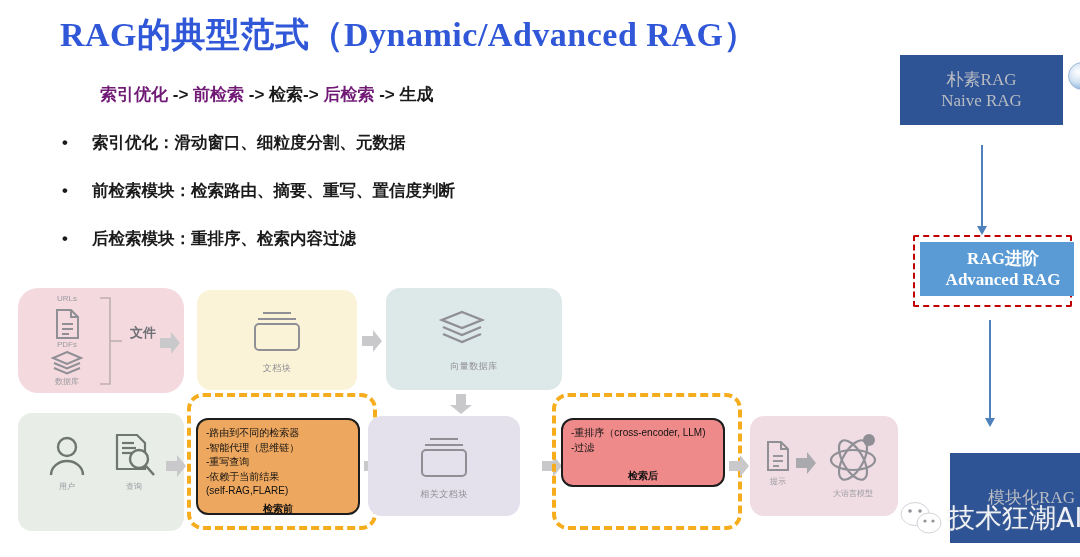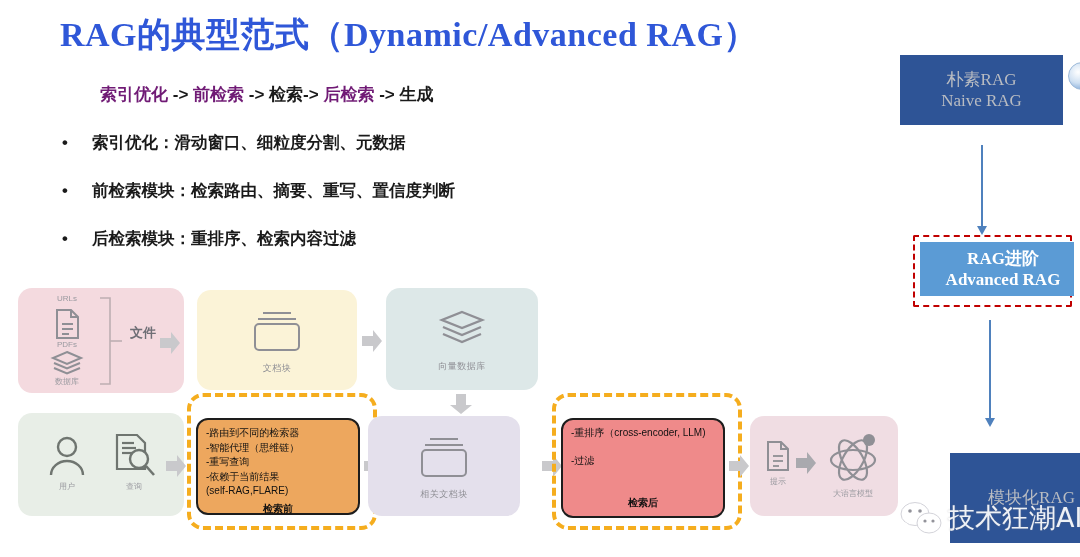--- a/index.html
+++ b/index.html
@@ -103,21 +103,21 @@
 <div class="abs bullet-row" style="top:132px">
   <span class="dot">•</span><span>索引优化：滑动窗口、细粒度分割、元数据</span>
 </div>
 <div class="abs bullet-row" style="top:180px">
   <span class="dot">•</span><span>前检索模块：检索路由、摘要、重写、置信度判断</span>
 </div>
 <div class="abs bullet-row" style="top:228px">
   <span class="dot">•</span><span>后检索模块：重排序、检索内容过滤</span>
 </div>
 
-<div class="abs block" style="left:18px;top:288px;width:166px;height:105px;background:#f4dadf;">
+<div class="abs block" style="left:18px;top:288px;width:166px;height:105px;background:#f4dadf;border-radius:20px;">
   <div class="abs tiny" style="left:22px;top:6px;width:54px;">URLs</div>
 
   <svg class="abs" style="left:34px;top:20px;" width="30" height="32" viewBox="0 0 30 32">
     <path d="M5 2 h14 l7 7 v21 h-21 z" fill="none" stroke="#8f8f95" stroke-width="2"></path>
     <path d="M19 2 v7 h7" fill="none" stroke="#8f8f95" stroke-width="2"></path>
     <line x1="10" y1="16" x2="21" y2="16" stroke="#8f8f95" stroke-width="2"></line>
     <line x1="10" y1="21" x2="21" y2="21" stroke="#8f8f95" stroke-width="2"></line>
     <line x1="10" y1="26" x2="17" y2="26" stroke="#8f8f95" stroke-width="2"></line>
   </svg>
   <div class="abs tiny" style="left:22px;top:52px;width:54px;">PDFs</div>
@@ -146,34 +146,34 @@
     <line x1="9" y1="9" x2="47" y2="9" stroke="#8f8f95" stroke-width="2"></line>
     <rect x="6" y="14" width="44" height="26" rx="4" fill="none" stroke="#8f8f95" stroke-width="2"></rect>
   </svg>
   <div class="blabel" style="top:72px;">文档块</div>
 </div>
 
 <svg class="abs arrow-r" style="left:362px;top:330px;" viewBox="0 0 20 22">
   <path d="M0 6 h11 v-6 l9 11 -9 11 v-6 h-11 z" fill="#c9c9cc"></path>
 </svg>
 
-<div class="abs block" style="left:386px;top:288px;width:152px;height:102px;background:#dde8e8;">
+<div class="abs block" style="left:386px;top:288px;width:152px;height:102px;background:#dde8e8;padding-left:24px;">
   <svg class="abs" style="left:52px;top:22px;" width="48" height="36" viewBox="0 0 48 36">
     <path d="M24 2 L44 10 L24 18 L4 10 Z" fill="none" stroke="#8f8f95" stroke-width="2.4"></path>
     <path d="M5 17 L24 25 L43 17" fill="none" stroke="#8f8f95" stroke-width="2.4"></path>
     <path d="M5 24 L24 32 L43 24" fill="none" stroke="#8f8f95" stroke-width="2.4"></path>
   </svg>
   <div class="blabel" style="top:72px;">向量数据库</div>
 </div>
 
 <svg class="abs arrow-d" style="left:450px;top:394px;" viewBox="0 0 22 20">
   <path d="M6 0 h10 v11 h6 l-11 9 -11 -9 h6 z" fill="#c9c9cc"></path>
 </svg>
 
-<div class="abs block" style="left:18px;top:413px;width:166px;height:103px;background:#e8eee7;">
+<div class="abs block" style="left:18px;top:413px;width:166px;height:118px;background:#e8eee7;">
   <svg class="abs" style="left:28px;top:22px;" width="42" height="42" viewBox="0 0 42 42">
     <circle cx="21" cy="12" r="9" fill="none" stroke="#6f7570" stroke-width="2.4"></circle>
     <path d="M5 40 a16 14 0 0 1 32 0" fill="none" stroke="#6f7570" stroke-width="2.4"></path>
   </svg>
   <div class="abs tiny" style="left:28px;top:68px;width:42px;">用户</div>
   <svg class="abs" style="left:94px;top:20px;" width="44" height="44" viewBox="0 0 44 44">
     <path d="M5 2 h20 l8 8 v26 h-28 z" fill="none" stroke="#6f7570" stroke-width="2.2"></path>
     <line x1="10" y1="10" x2="22" y2="10" stroke="#6f7570" stroke-width="2.2"></line>
     <line x1="10" y1="15" x2="24" y2="15" stroke="#6f7570" stroke-width="2.2"></line>
     <line x1="10" y1="20" x2="20" y2="20" stroke="#6f7570" stroke-width="2.2"></line>
@@ -210,21 +210,21 @@
   </svg>
   <div class="blabel" style="top:72px;">相关文档块</div>
 </div>
 
 <svg class="abs arrow-r" style="left:542px;top:455px;" viewBox="0 0 20 22">
   <path d="M0 6 h11 v-6 l9 11 -9 11 v-6 h-11 z" fill="#c9c9cc"></path>
 </svg>
 
 <div class="abs dash-orange" style="left:552px;top:393px;width:182px;height:129px;"></div>
 
-<div class="abs card-emph card-red" style="left:561px;top:418px;width:164px;height:100px;display:flex;flex-direction:column;justify-content:space-between;">
+<div class="abs card-emph card-red" style="left:561px;top:418px;width:164px;height:69px;display:flex;flex-direction:column;justify-content:space-between;">
   <div>-重排序（cross-encoder, LLM)</div>
   <div>-过滤</div>
   <div class="cap" style="margin-top:14px;">检索后</div>
 </div>
 
 <svg class="abs arrow-r" style="left:729px;top:455px;" viewBox="0 0 20 22">
   <path d="M0 6 h11 v-6 l9 11 -9 11 v-6 h-11 z" fill="#c9c9cc"></path>
 </svg>
 
 <div class="abs block" style="left:750px;top:416px;width:148px;height:100px;background:#f0dde3;">

